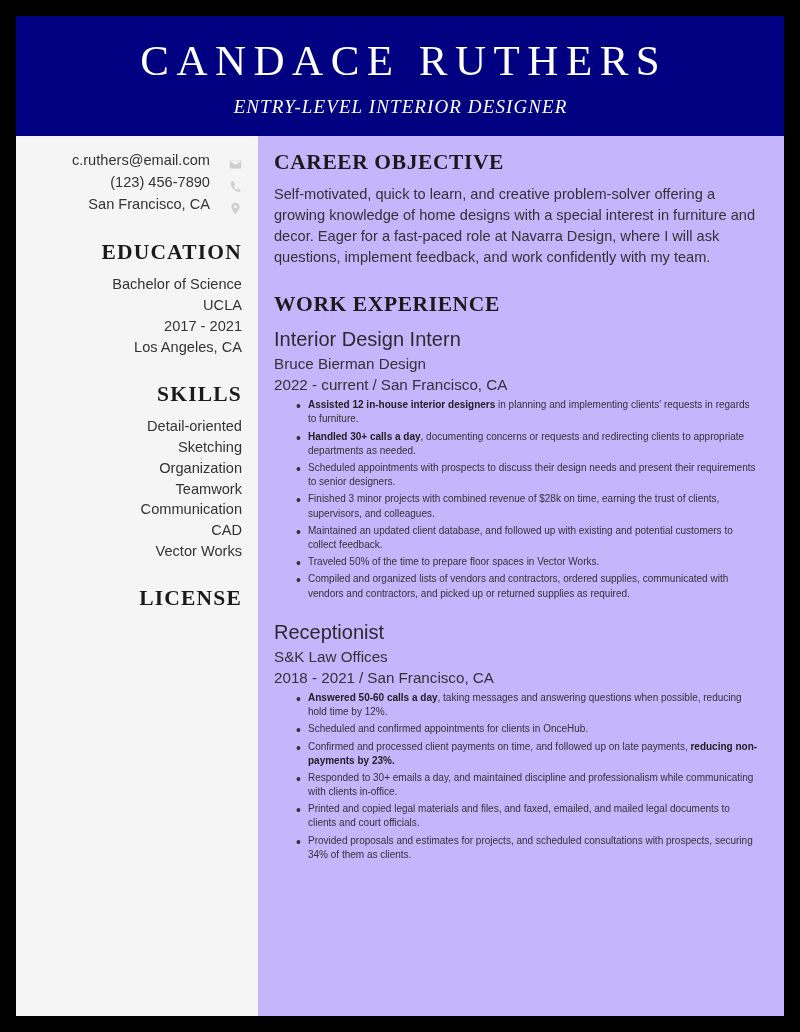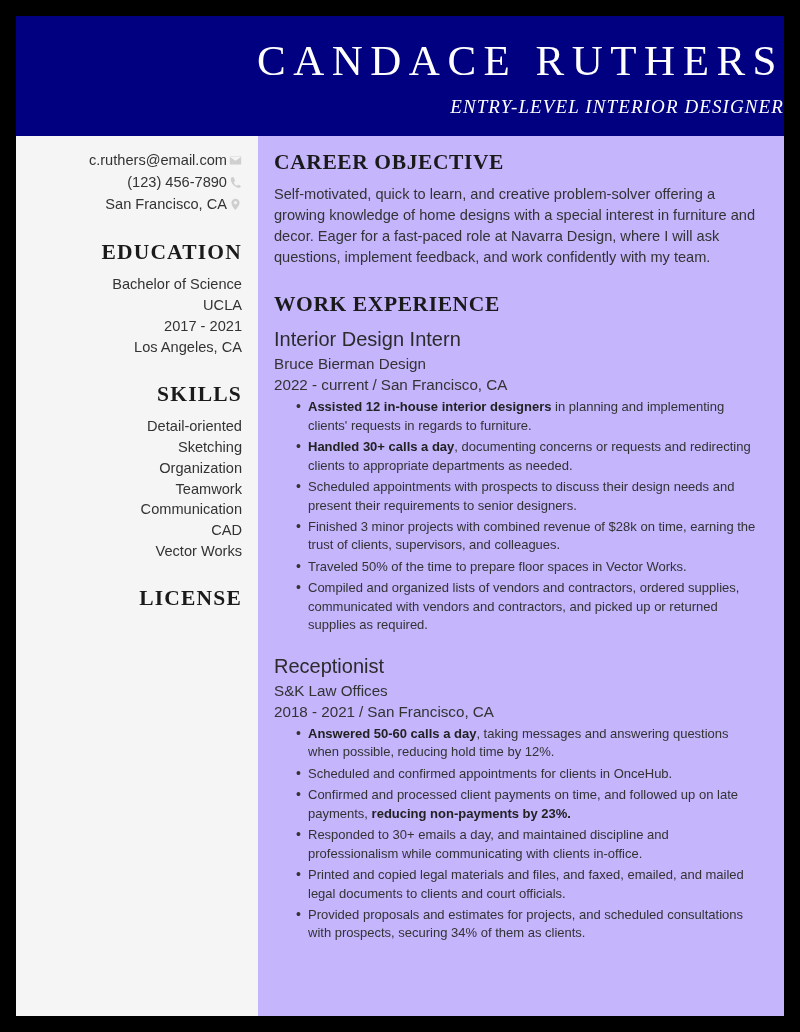--- a/index.html
+++ b/index.html
@@ -25,21 +25,21 @@
   }
 
   
   #header {
     background: #000080;
     height: 120px;
     width: 100%;
     box-sizing: border-box;
     display: flex;
     flex-direction: column;
-    align-items: flex-end;
+    align-items: center;
     justify-content: center;
     padding-top: 4px;
   }
   #name {
     font-family: "Liberation Serif", serif;
     color: #ffffff;
     font-size: 43px;
     letter-spacing: 7.5px;
     line-height: 1.05;
     font-weight: 400;
@@ -91,23 +91,23 @@
   .side-block { margin-bottom: 25px; }
   .side-line {
     font-size: 14.6px;
     color: #333333;
     line-height: 1.42;
     text-align: right;
   }
 
   .contact-row {
     display: flex;
-    align-items: center;
+    align-items: flex-end;
     justify-content: flex-end;
-    gap: 2px;
+    gap: 19px;
     line-height: 1.45;
     margin-bottom: 1px;
   }
   .contact-text {
     font-size: 14.6px;
     color: #333333;
   }
   .contact-icon {
     width: 13px;
     height: 13px;
@@ -151,21 +151,21 @@
     line-height: 1.45;
     margin-bottom: 2px;
   }
   .job-meta .sep { padding: 0 4px; }
   ul.bullets {
     margin: 0 0 16px 0;
     padding-left: 22px;
     list-style: none;
   }
   ul.bullets li {
-    font-size: 13px;
+    font-size: 10px;
     line-height: 1.42;
     color: #333333;
     margin-bottom: 3px;
     position: relative;
     padding-left: 12px;
   }
   ul.bullets li::before {
     content: "\2022";
     position: absolute;
     left: 0;
@@ -262,20 +262,21 @@
         <div id="jobs-list">
             <div class="job">
               <div class="job-title-line">Interior Design Intern</div>
               <div class="job-company">Bruce Bierman Design</div>
               <div class="job-meta"><span>2022 - current</span><span class="sep">/</span><span>San Francisco, CA</span></div>
               <ul class="bullets">
                 <li><b>Assisted 12 in-house interior designers</b><span> in planning and implementing clients' requests in regards to furniture.</span></li>
                 <li><b>Handled 30+ calls a day</b><span>, documenting concerns or requests and redirecting clients to appropriate departments as needed.</span></li>
                 <li><span>Scheduled appointments with prospects to discuss their design needs and present their requirements to senior designers.</span></li>
                 <li><span>Finished 3 minor projects with combined revenue of $28k on time, earning the trust of clients, supervisors, and colleagues.</span></li>
+                <li><span>Maintained an updated client database, and followed up with existing and potential customers to collect feedback.</span></li>
                 <li><span>Traveled 50% of the time to prepare floor spaces in Vector Works.</span></li>
                 <li><span>Compiled and organized lists of vendors and contractors, ordered supplies, communicated with vendors and contractors, and picked up or returned supplies as required.</span></li>
               </ul>
             </div>
             <div class="job">
               <div class="job-title-line">Receptionist</div>
               <div class="job-company">S&amp;K Law Offices</div>
               <div class="job-meta"><span>2018 - 2021</span><span class="sep">/</span><span>San Francisco, CA</span></div>
               <ul class="bullets">
                 <li><b>Answered 50-60 calls a day</b><span>, taking messages and answering questions when possible, reducing hold time by 12%.</span></li>

